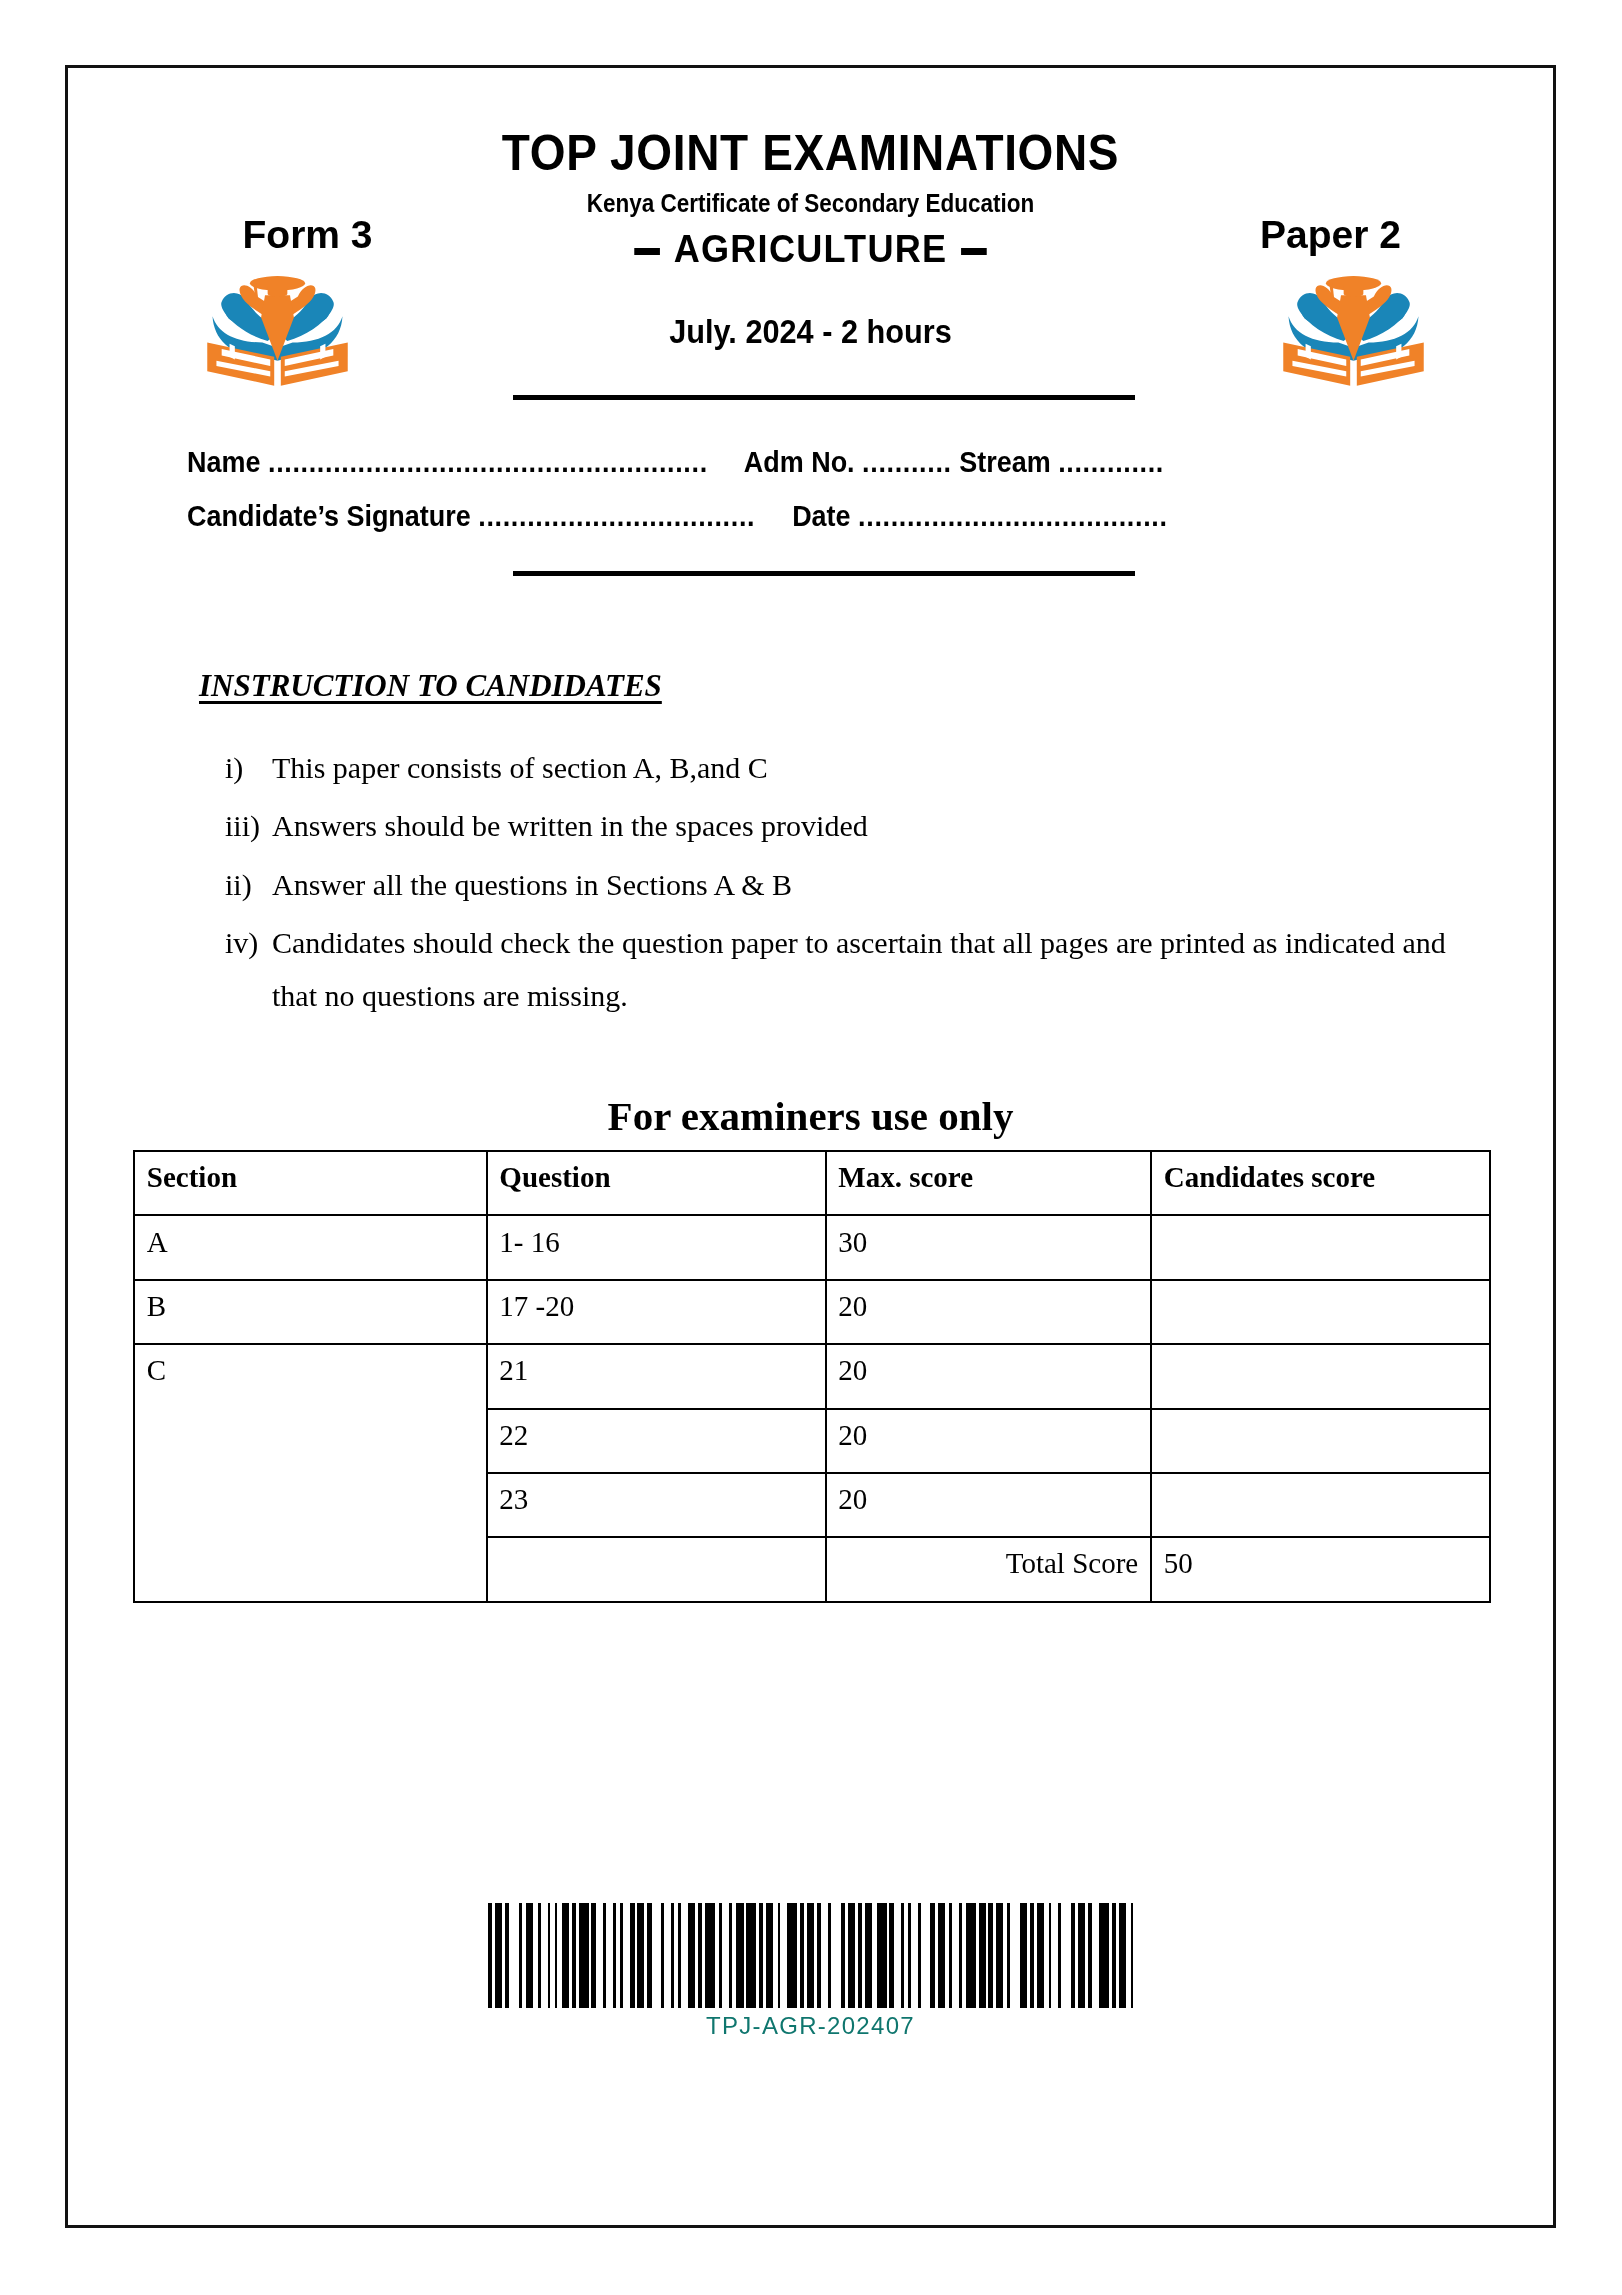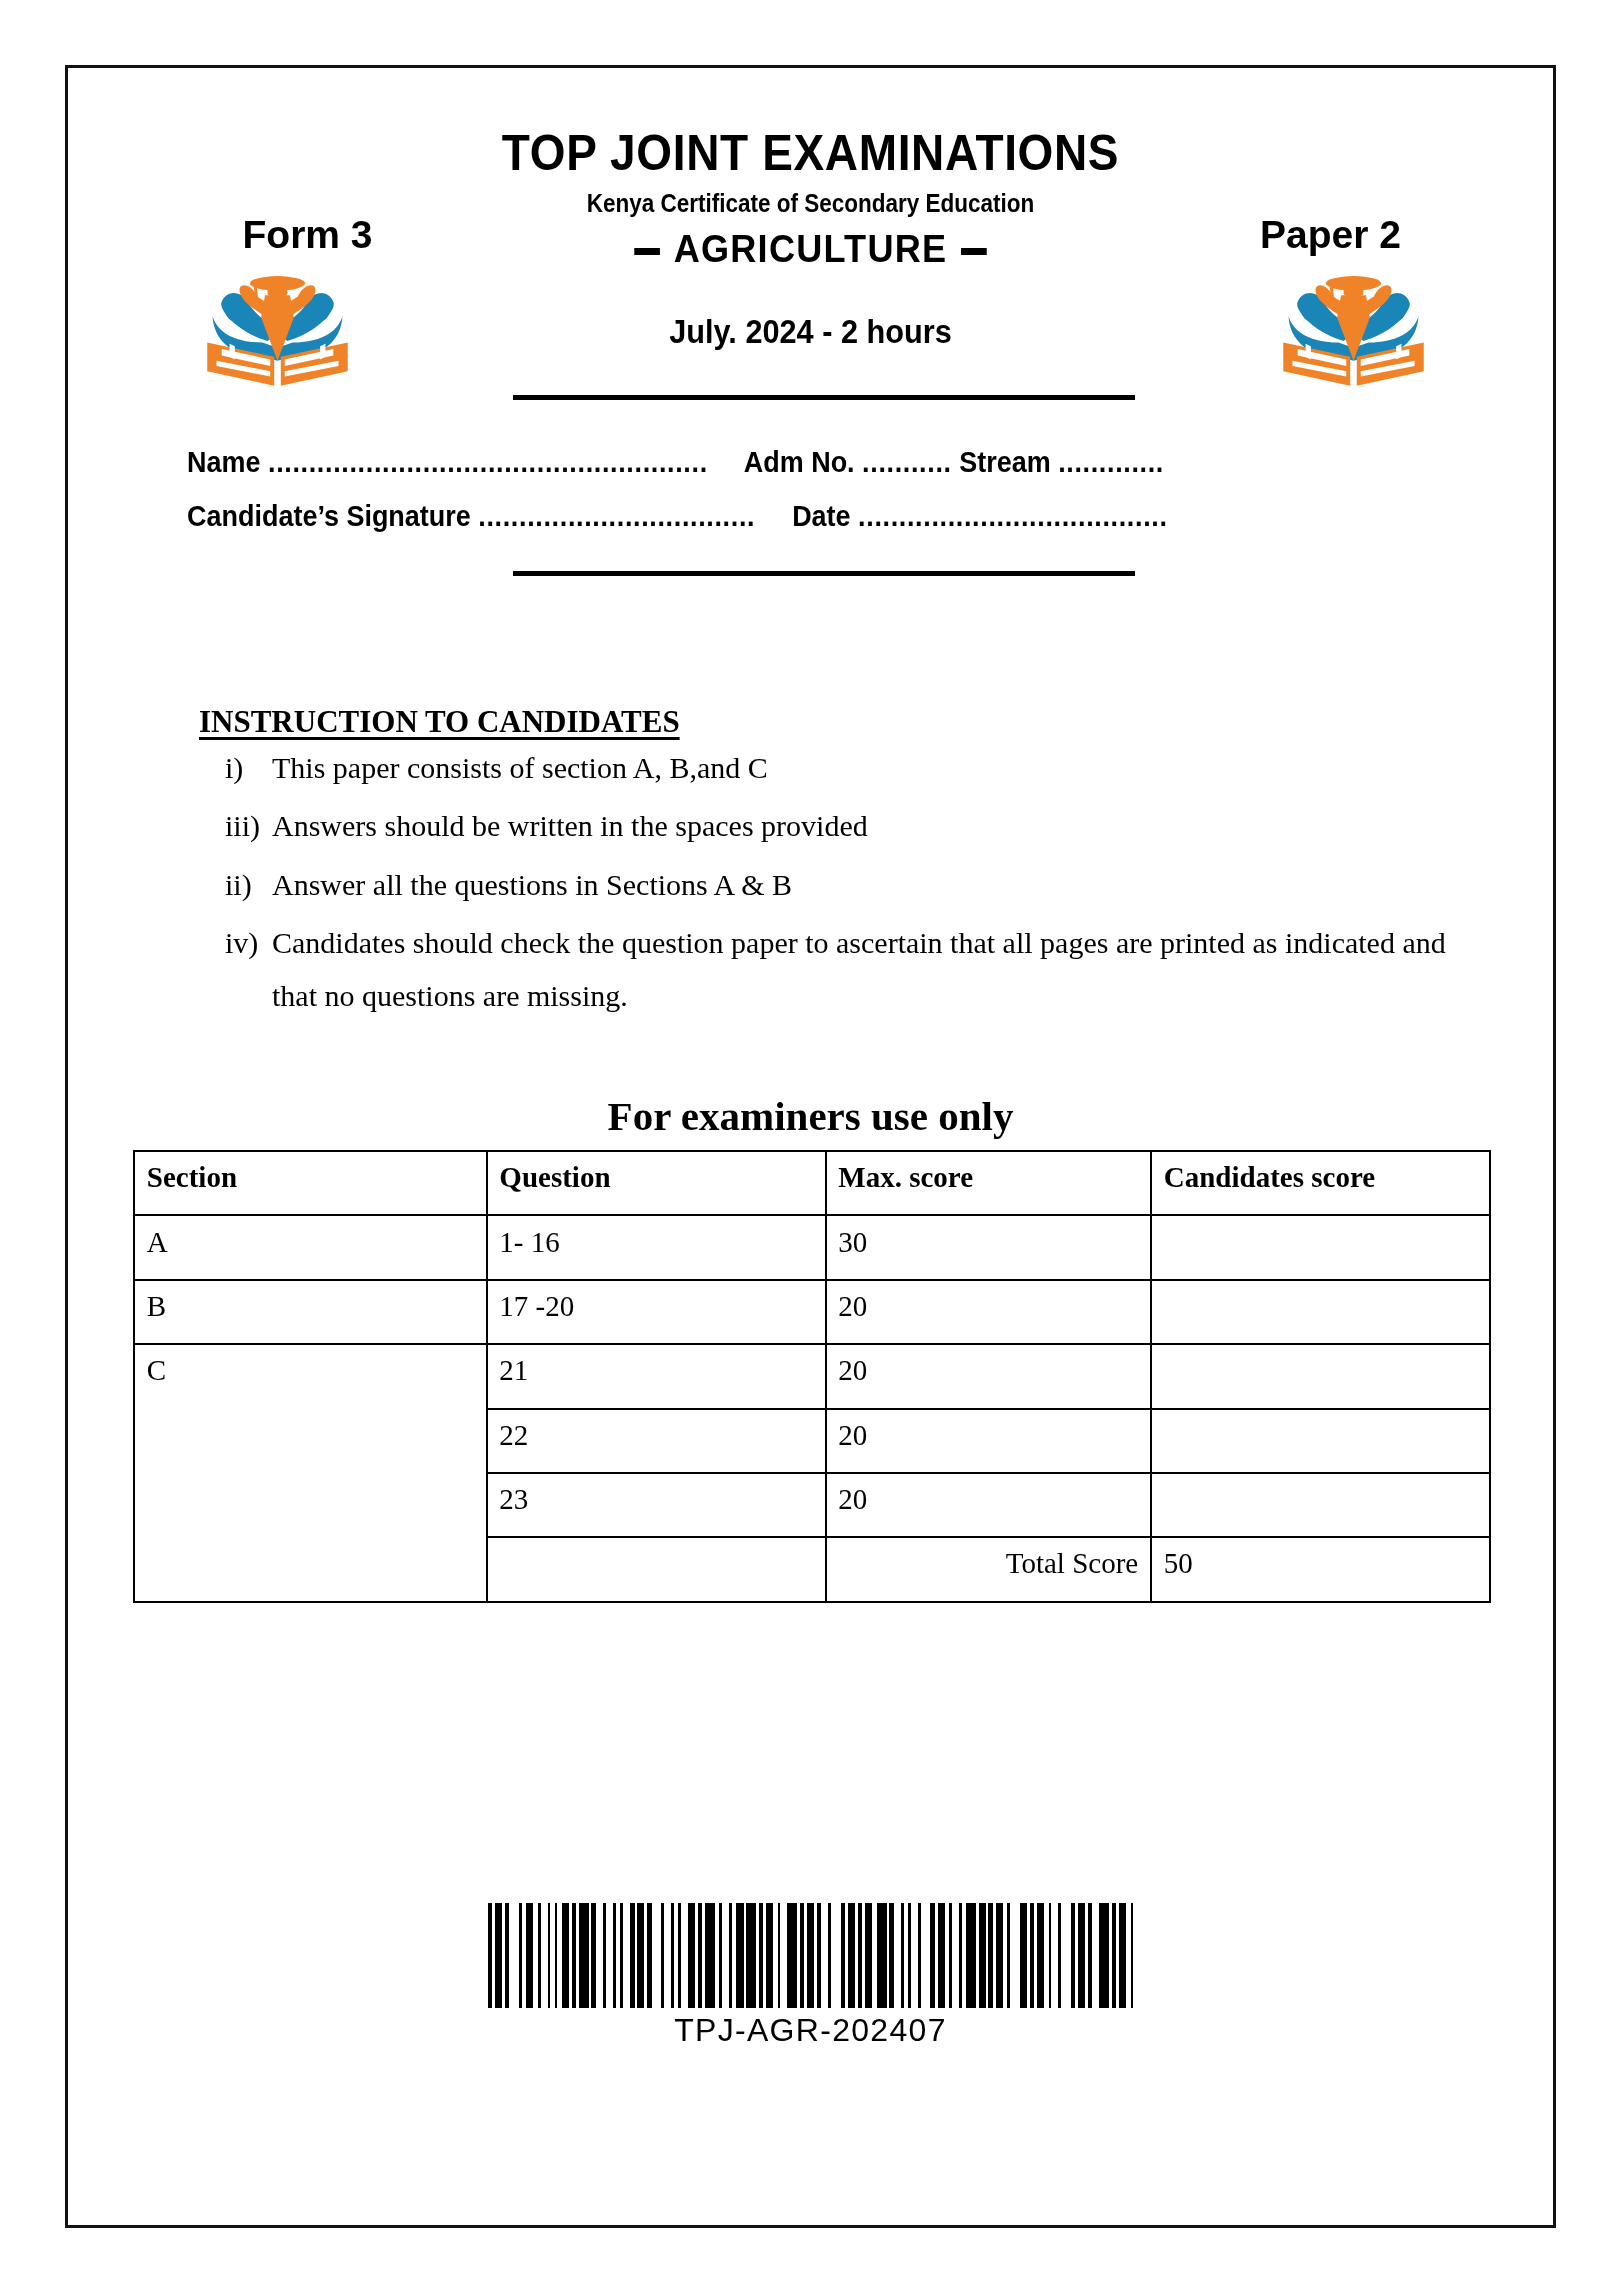--- a/index.html
+++ b/index.html
@@ -158,27 +158,28 @@
   }
   .cand-row.r1 { top: 378px; padding-left: 128px; }
   .cand-row.r2 { top: 432px; padding-left: 128px; }
   .cand-row .dots { letter-spacing: 0.7px; }
   .cand-row .gap  { display: inline-block; width: 23.6px; }
 
   
   .instr-heading {
     position: absolute;
     left: 131px;
-    top: 636px;
+    top: 600px;
     font-family: "Liberation Serif", serif;
     font-weight: bold;
     font-size: 31px;
     text-decoration: underline;
     text-underline-offset: 4.6px;
     white-space: nowrap;
+    font-style: italic;
   }
 
   .instr-list {
     position: absolute;
     left: 157px;
     top: 674px;
     width: 1269px;
     font-family: "Liberation Serif", serif;
     font-size: 30px;
     line-height: 1.75;
@@ -256,23 +257,23 @@
   }
   .barcode-bars i {
     display: inline-block;
     height: 105px;
     background: #000000;
     vertical-align: top;
   }
   .barcode-text {
     margin-top: 3.9px;
     font-family: "Liberation Sans", sans-serif;
-    font-size: 32px;
+    font-size: 24px;
     letter-spacing: 1.3px;
-    color: #000000;
+    color: #0f766e;
   }
 </style>
 </head>
 <body>
 
 <div id="page-frame">
 
   <div class="header-zone">
 
     <div class="exam-title">TOP JOINT EXAMINATIONS</div>

